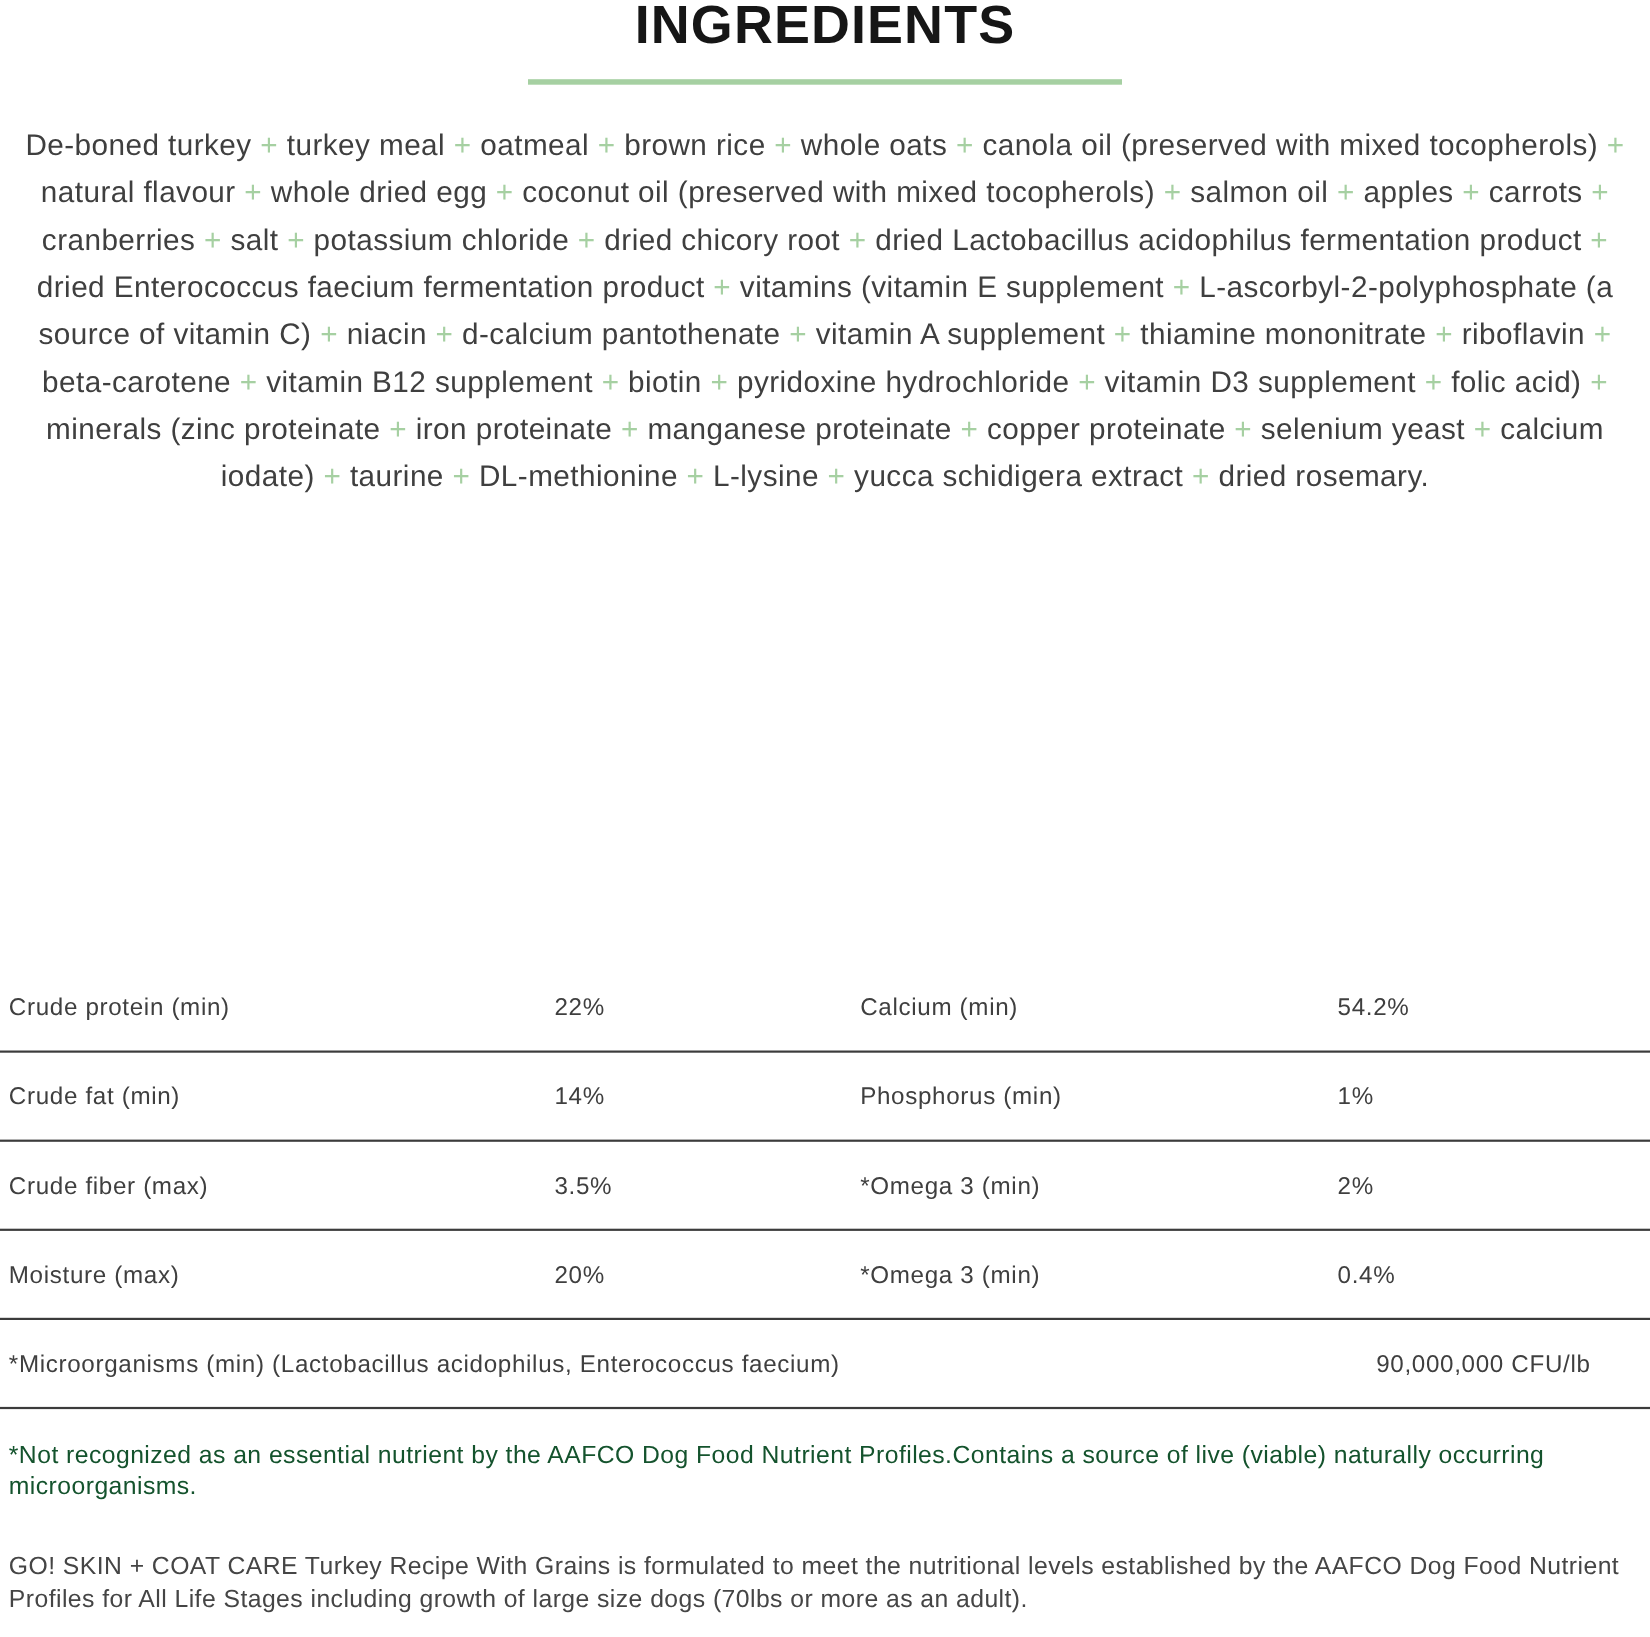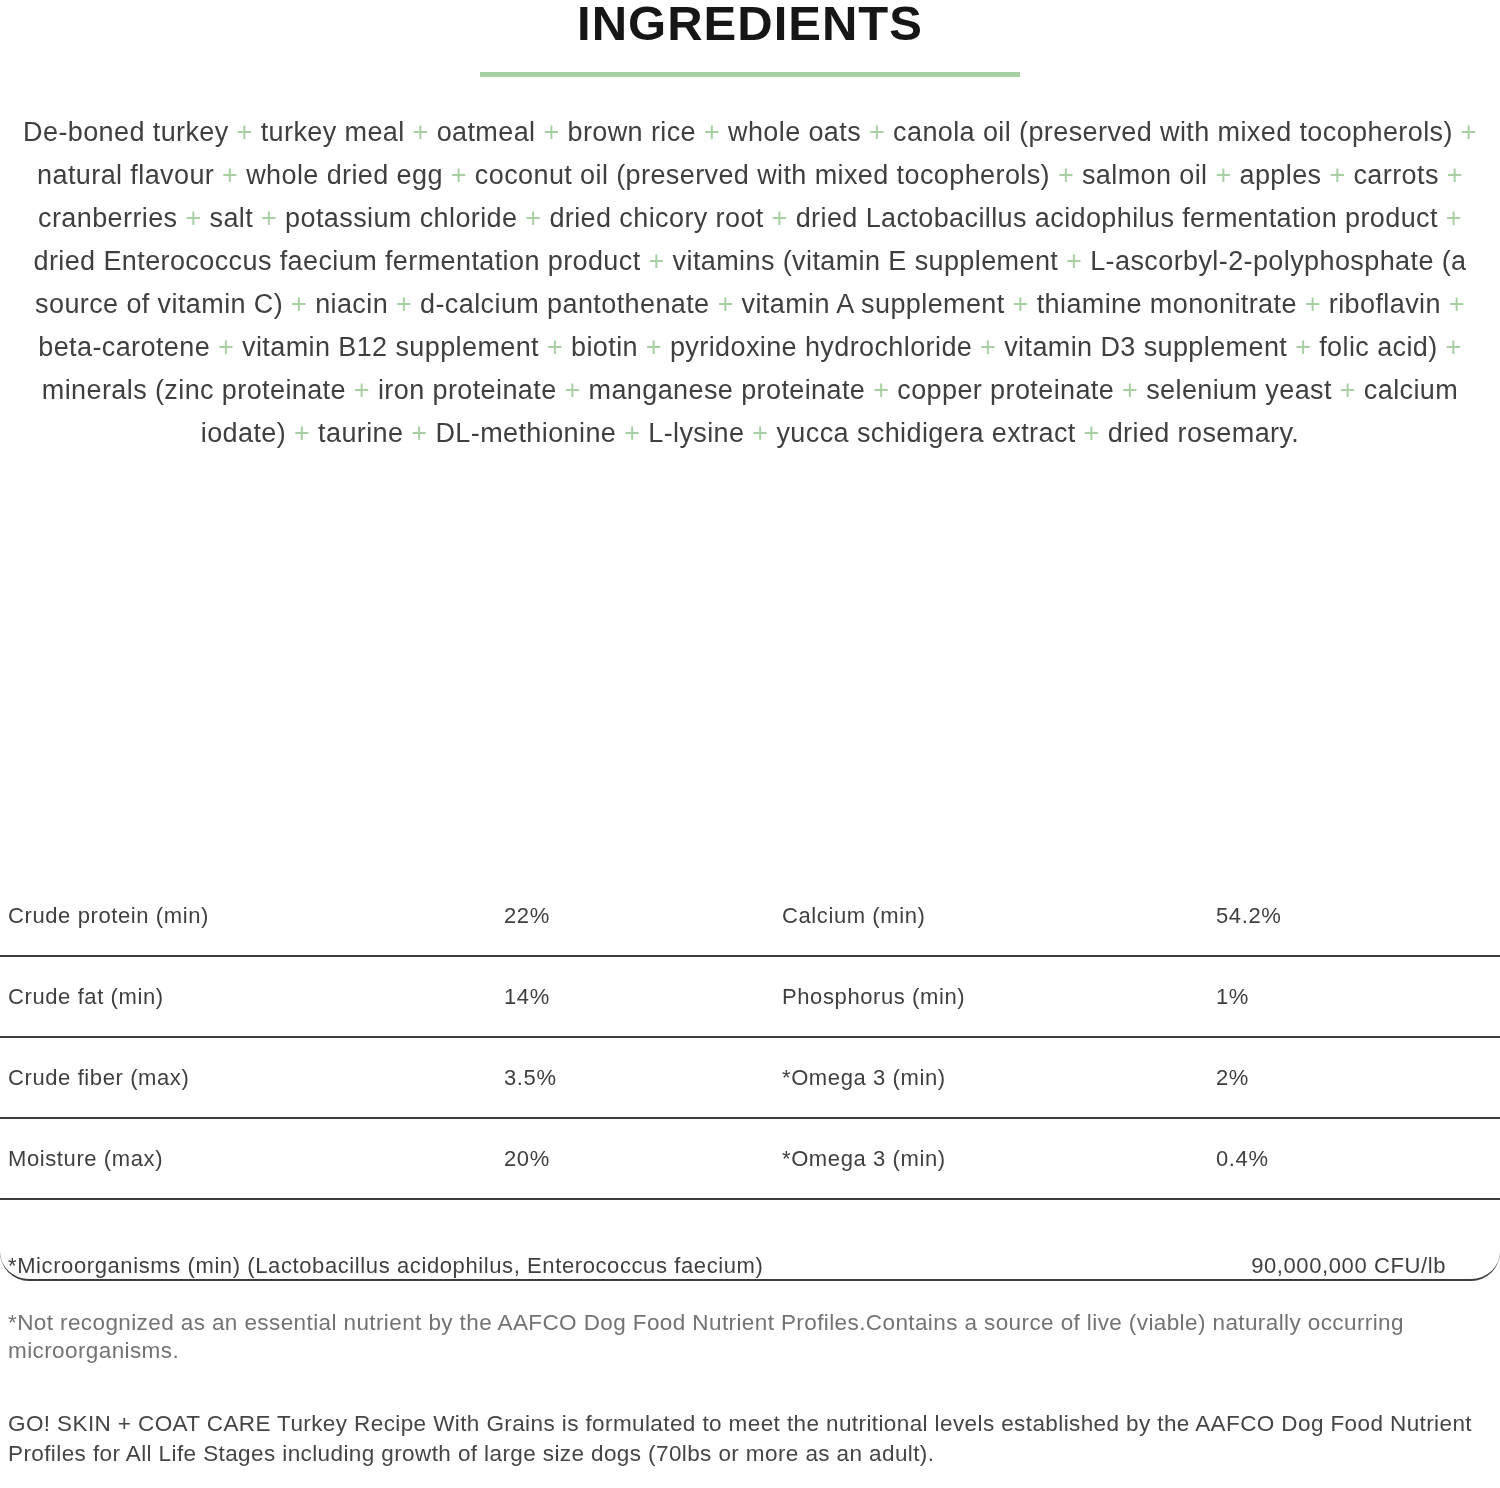--- a/index.html
+++ b/index.html
@@ -69,32 +69,31 @@
     letter-spacing: 0.6px;
     color: var(--body);
     gap: 36px;
   }
   .analysis-row .label-right { padding-left: 102px; }
   .analysis-row .value-mid,
   .analysis-row .value-right { }
   .analysis-row.full-row {
     display: flex;
     justify-content: space-between;
-    align-items: flex-end;
-    border-radius: 29px;
+    align-items: center;
   }
   .analysis-row.full-row .cfu-value { padding-right: 46px; }
 
   
   .footnote-aafco {
     margin: 28px 8px 0 8px;
     font-size: 22.5px;
     line-height: 28px;
     letter-spacing: 0.4px;
-    color: #737373;
+    color: #14532d;
   }
   .footnote-formulation {
     margin: 44px 8px 0 8px;
     max-width: 1470px;
     font-size: 22.5px;
     line-height: 30px;
     letter-spacing: 0.4px;
     color: #454545;
   }
 </style>

